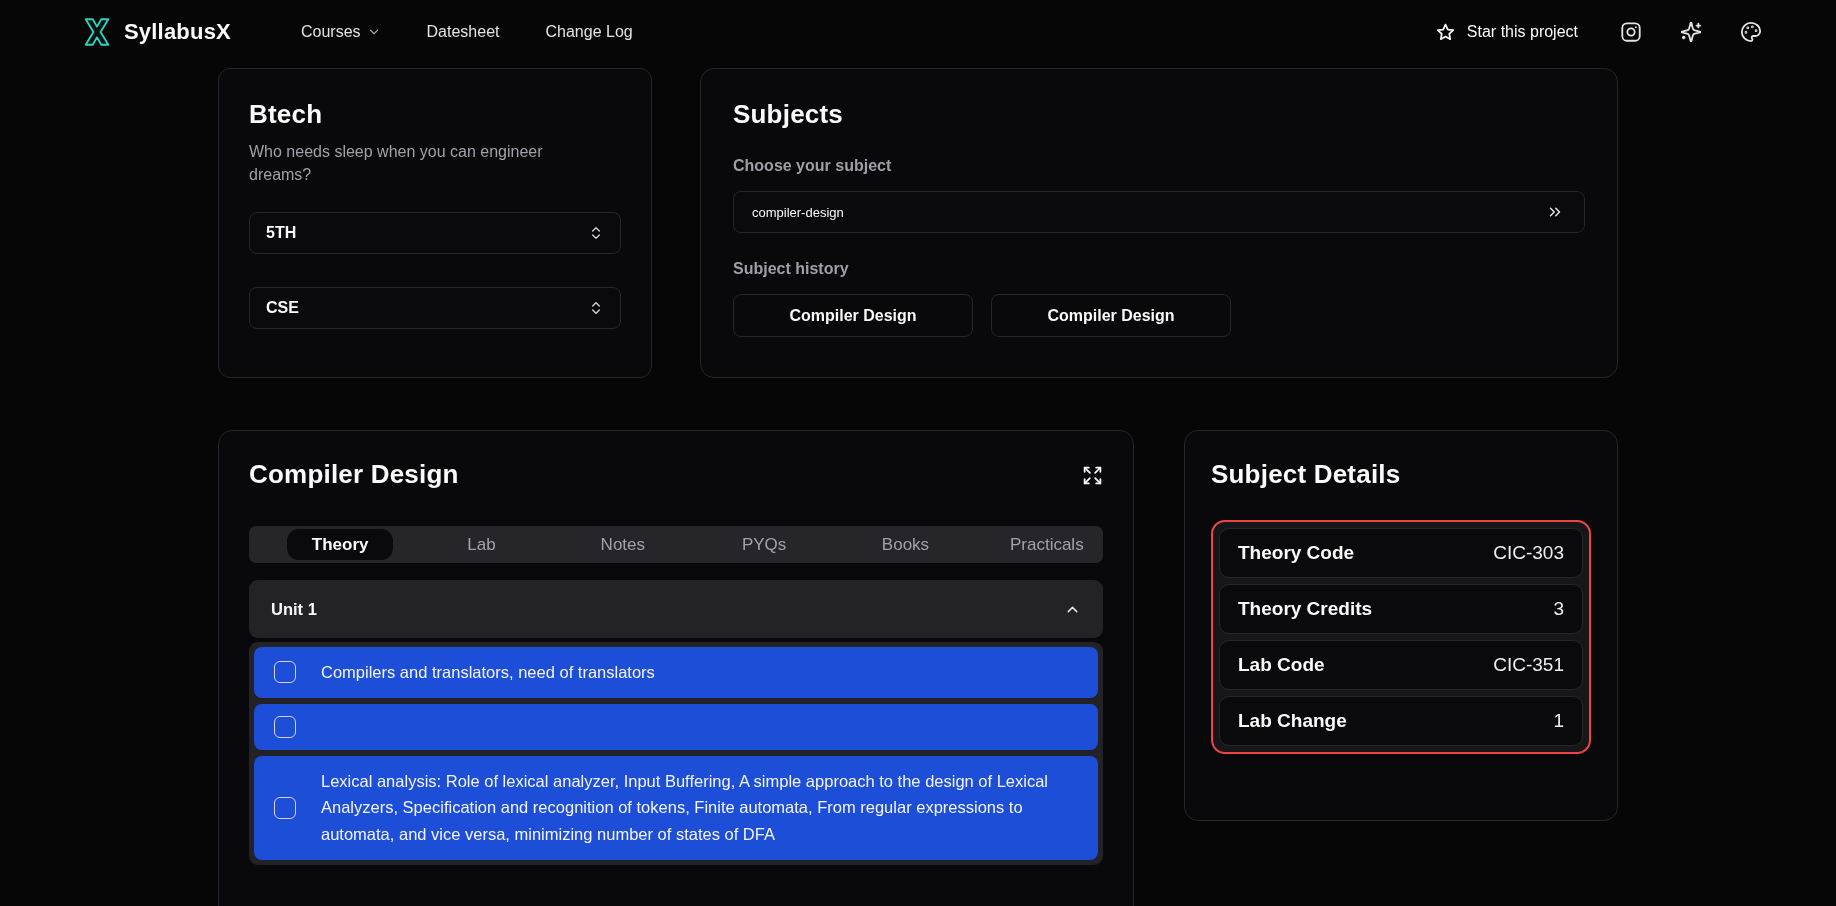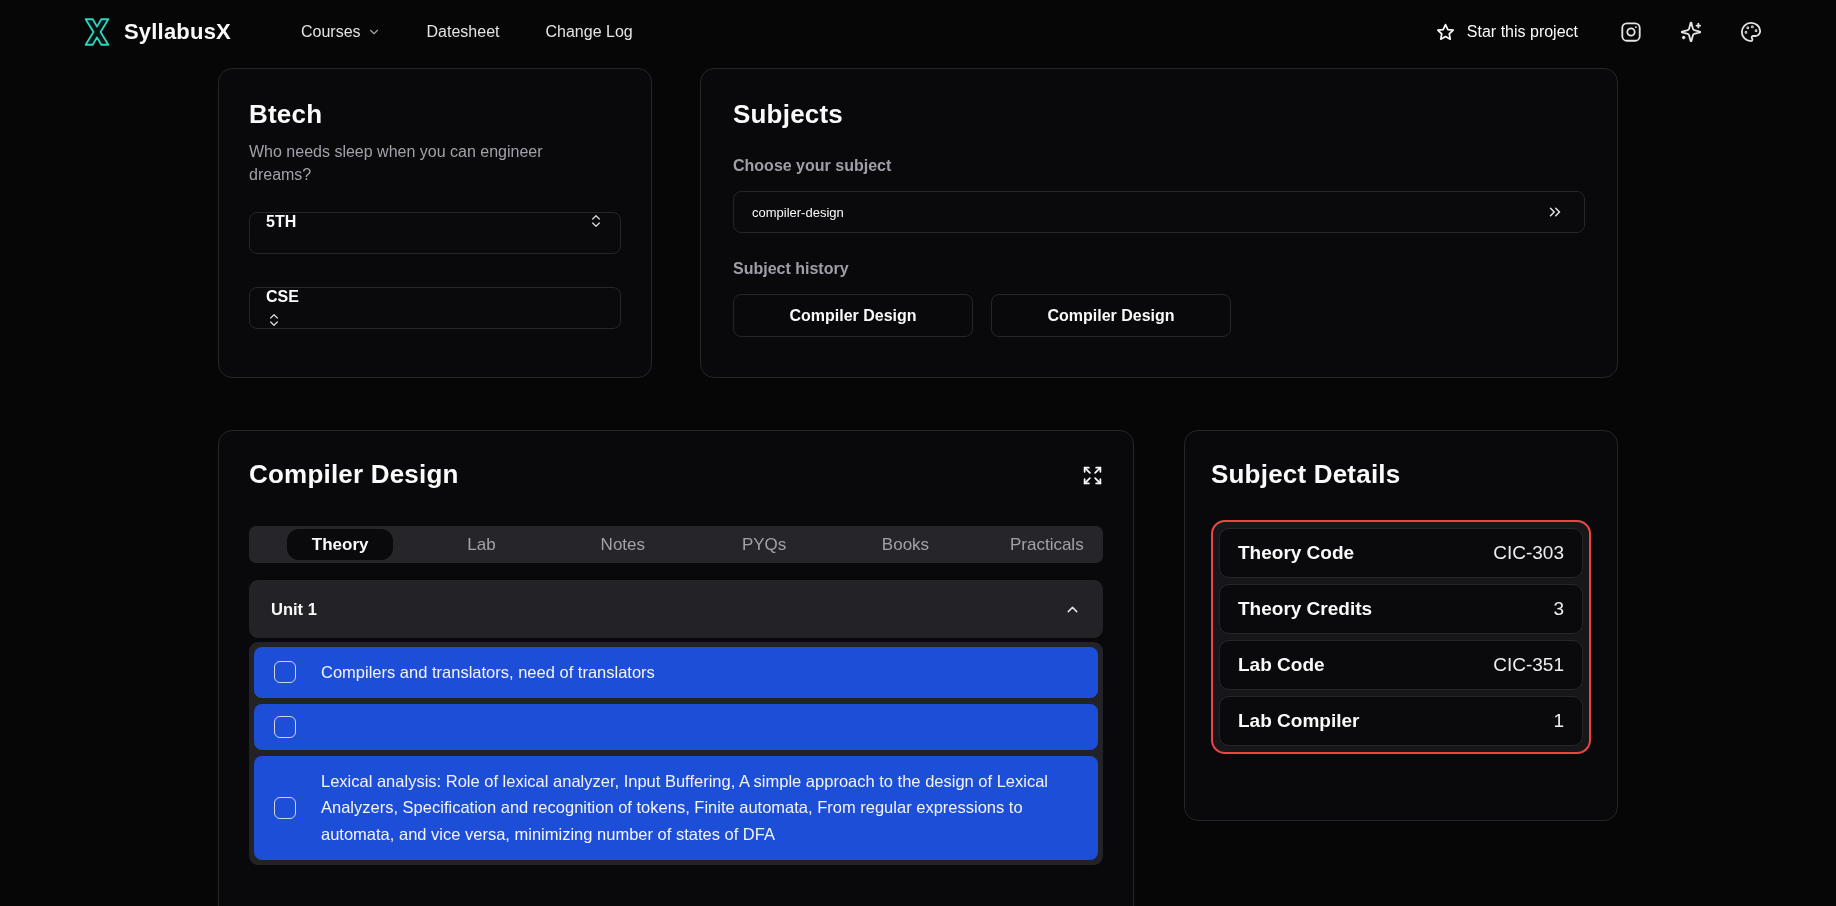--- a/index.html
+++ b/index.html
@@ -27,28 +27,28 @@
   
   .content { width:1400px; margin:4px auto 0 auto; }
   .row { display:flex; gap:48px; }
   .row2 { margin-top:52px; gap:50px; }
   .card {
     background:#09090b; border:1px solid #26262a; border-radius:14px;
   }
   .card-title { font-size:26px; font-weight:700; color:#fafafa; letter-spacing:.2px; }
 
   
-  .btech-card { width:434px; height:310px; padding:30px; flex:none; }
+  .btech-card { width:434px; height:310px; padding:30px; flex:none;border-radius:12px; }
   .subtitle { margin-top:10px; font-size:16px; line-height:1.45; color:#a1a1aa; max-width:310px; }
   .select {
     margin-top:26px; height:42px; border:1px solid #26262a; border-radius:8px;
-    display:flex; justify-content:space-between;
+    display:flex; align-items:center; justify-content:space-between;
     padding:0 16px; cursor:pointer; background:#0a0a0c;
   }
-  .select + .select { margin-top:33px;flex-direction:column; }
+  .select + .select { margin-top:33px; }
   .select-value { font-size:16px; font-weight:700; color:#fafafa; }
   .select .icon { color:#d4d4d8; }
 
   
   .subjects-card { flex:1; height:310px; padding:30px 32px; }
   .field-label { margin-top:27px; font-size:16px; font-weight:600; color:#9f9fa8; }
   .subject-input {
     margin-top:16px; height:42px; border:1px solid #26262a; border-radius:8px;
     display:flex; align-items:center; justify-content:space-between;
     padding:0 16px 0 18px; background:#0a0a0c;
@@ -276,20 +276,20 @@
           </div>
           <div class="detail-row">
             <span class="detail-label">Theory Credits</span>
             <span class="detail-value">3</span>
           </div>
           <div class="detail-row">
             <span class="detail-label">Lab Code</span>
             <span class="detail-value">CIC-351</span>
           </div>
           <div class="detail-row">
-            <span class="detail-label">Lab Compiler</span>
+            <span class="detail-label">Lab Change</span>
             <span class="detail-value">1</span>
           </div>
         </div>
       </div>
     </div>
   </div>
 </div>
 
 </body></html>

